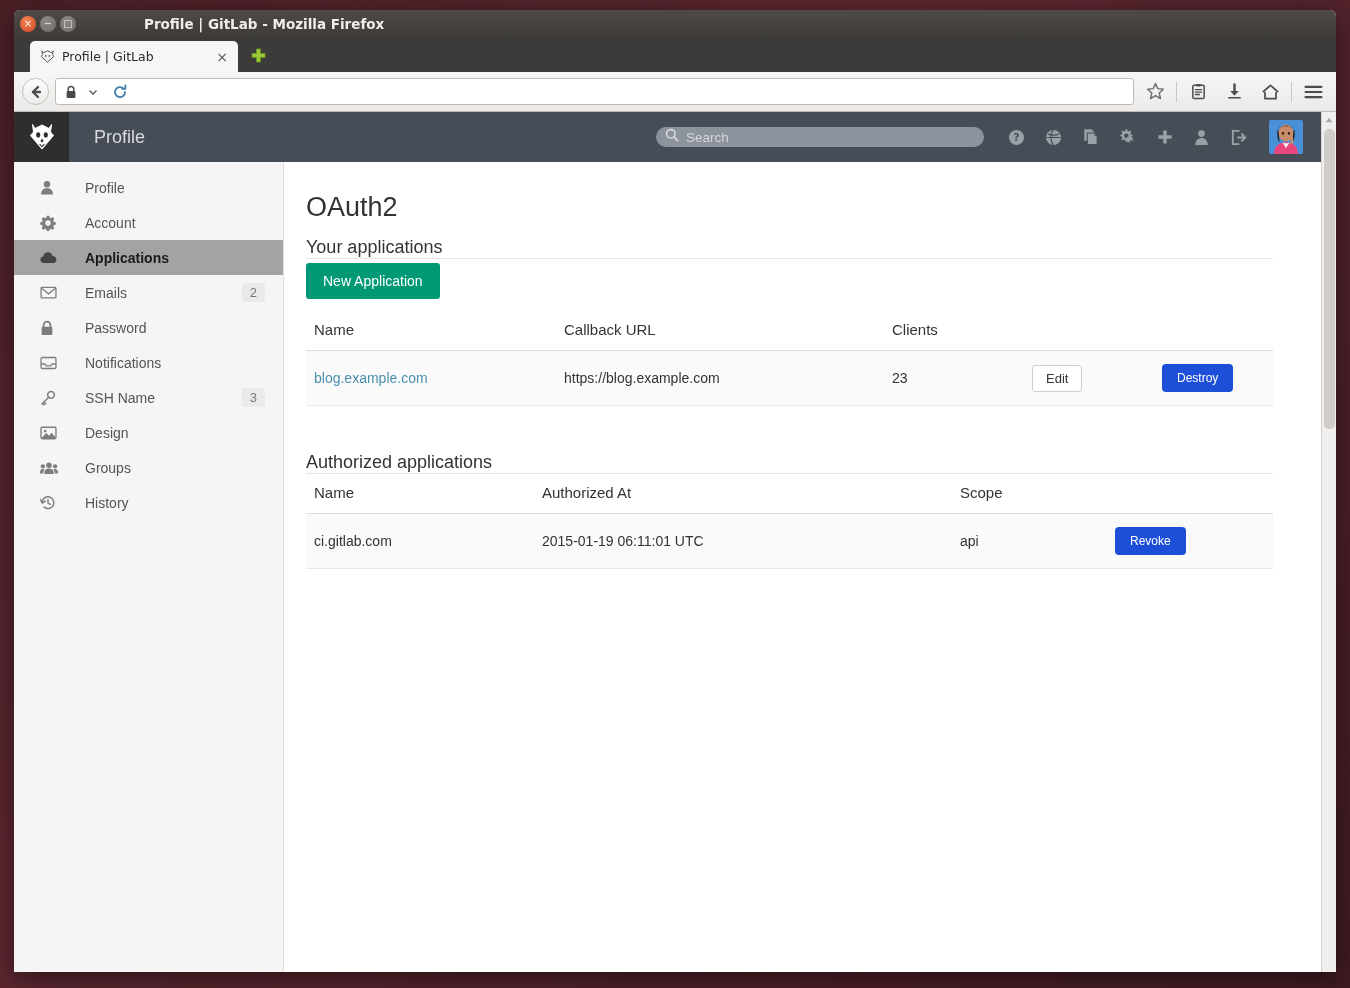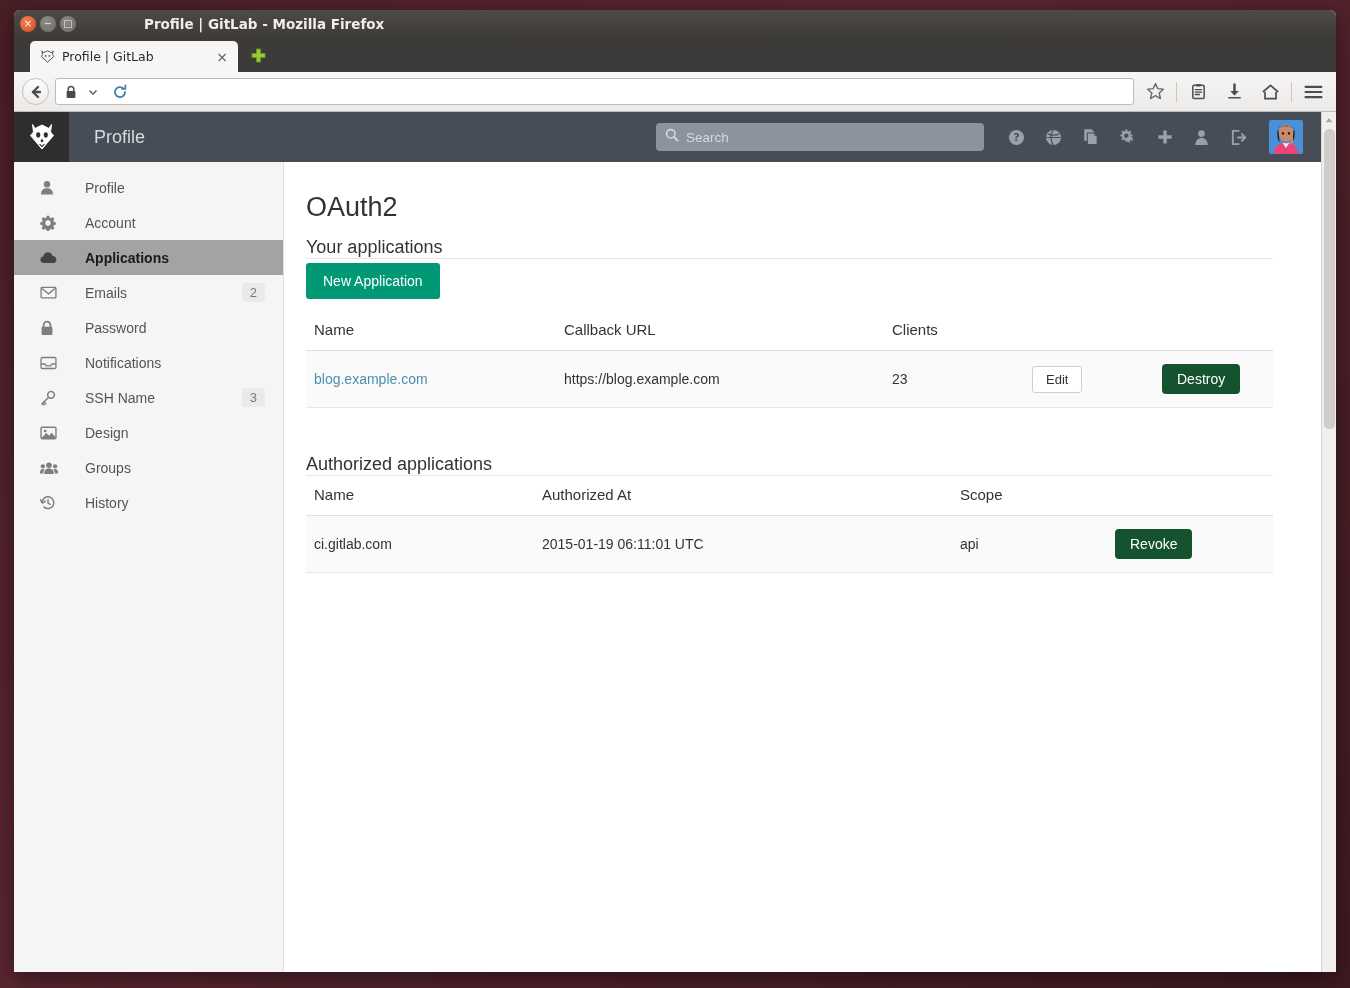--- a/index.html
+++ b/index.html
@@ -189,23 +189,23 @@
   }
   #glheader .apptitle {
     color: #d6d9de;
     font-size: 18px;
     margin-left: 25px;
     font-family: "Liberation Sans", sans-serif;
   }
   #glheader .spacer { flex: 1 1 auto; }
   #searchbox {
     width: 328px;
-    height: 28px;
+    height: 20px;
     background: #8d939c;
-    border-radius: 4px;
+    border-radius: 11px;
     display: flex;
     align-items: center;
     padding: 0 9px;
     gap: 7px;
     margin-right: 14px;
   }
   #searchbox .ph {
     color: #d5d8dc;
     font-size: 13.5px;
     font-family: "Liberation Sans", sans-serif;
@@ -335,24 +335,24 @@
     border-radius: 3px;
     font-size: 13px;
     padding: 5px 13px;
     color: #333;
     font-family: "Liberation Sans", sans-serif;
     cursor: pointer;
   }
   .btn-danger {
     display: inline-block;
     border: none;
-    background: #14532d;
+    background: #1d4ed8;
     color: #fff;
     border-radius: 4px;
-    font-size: 14px;
+    font-size: 12px;
     padding: 7px 15px;
     font-family: "Liberation Sans", sans-serif;
     cursor: pointer;
   }
   .sec2 { margin-top: 46px; }
 
   
   #scrollbar {
     width: 15px;
     flex: 0 0 15px;

